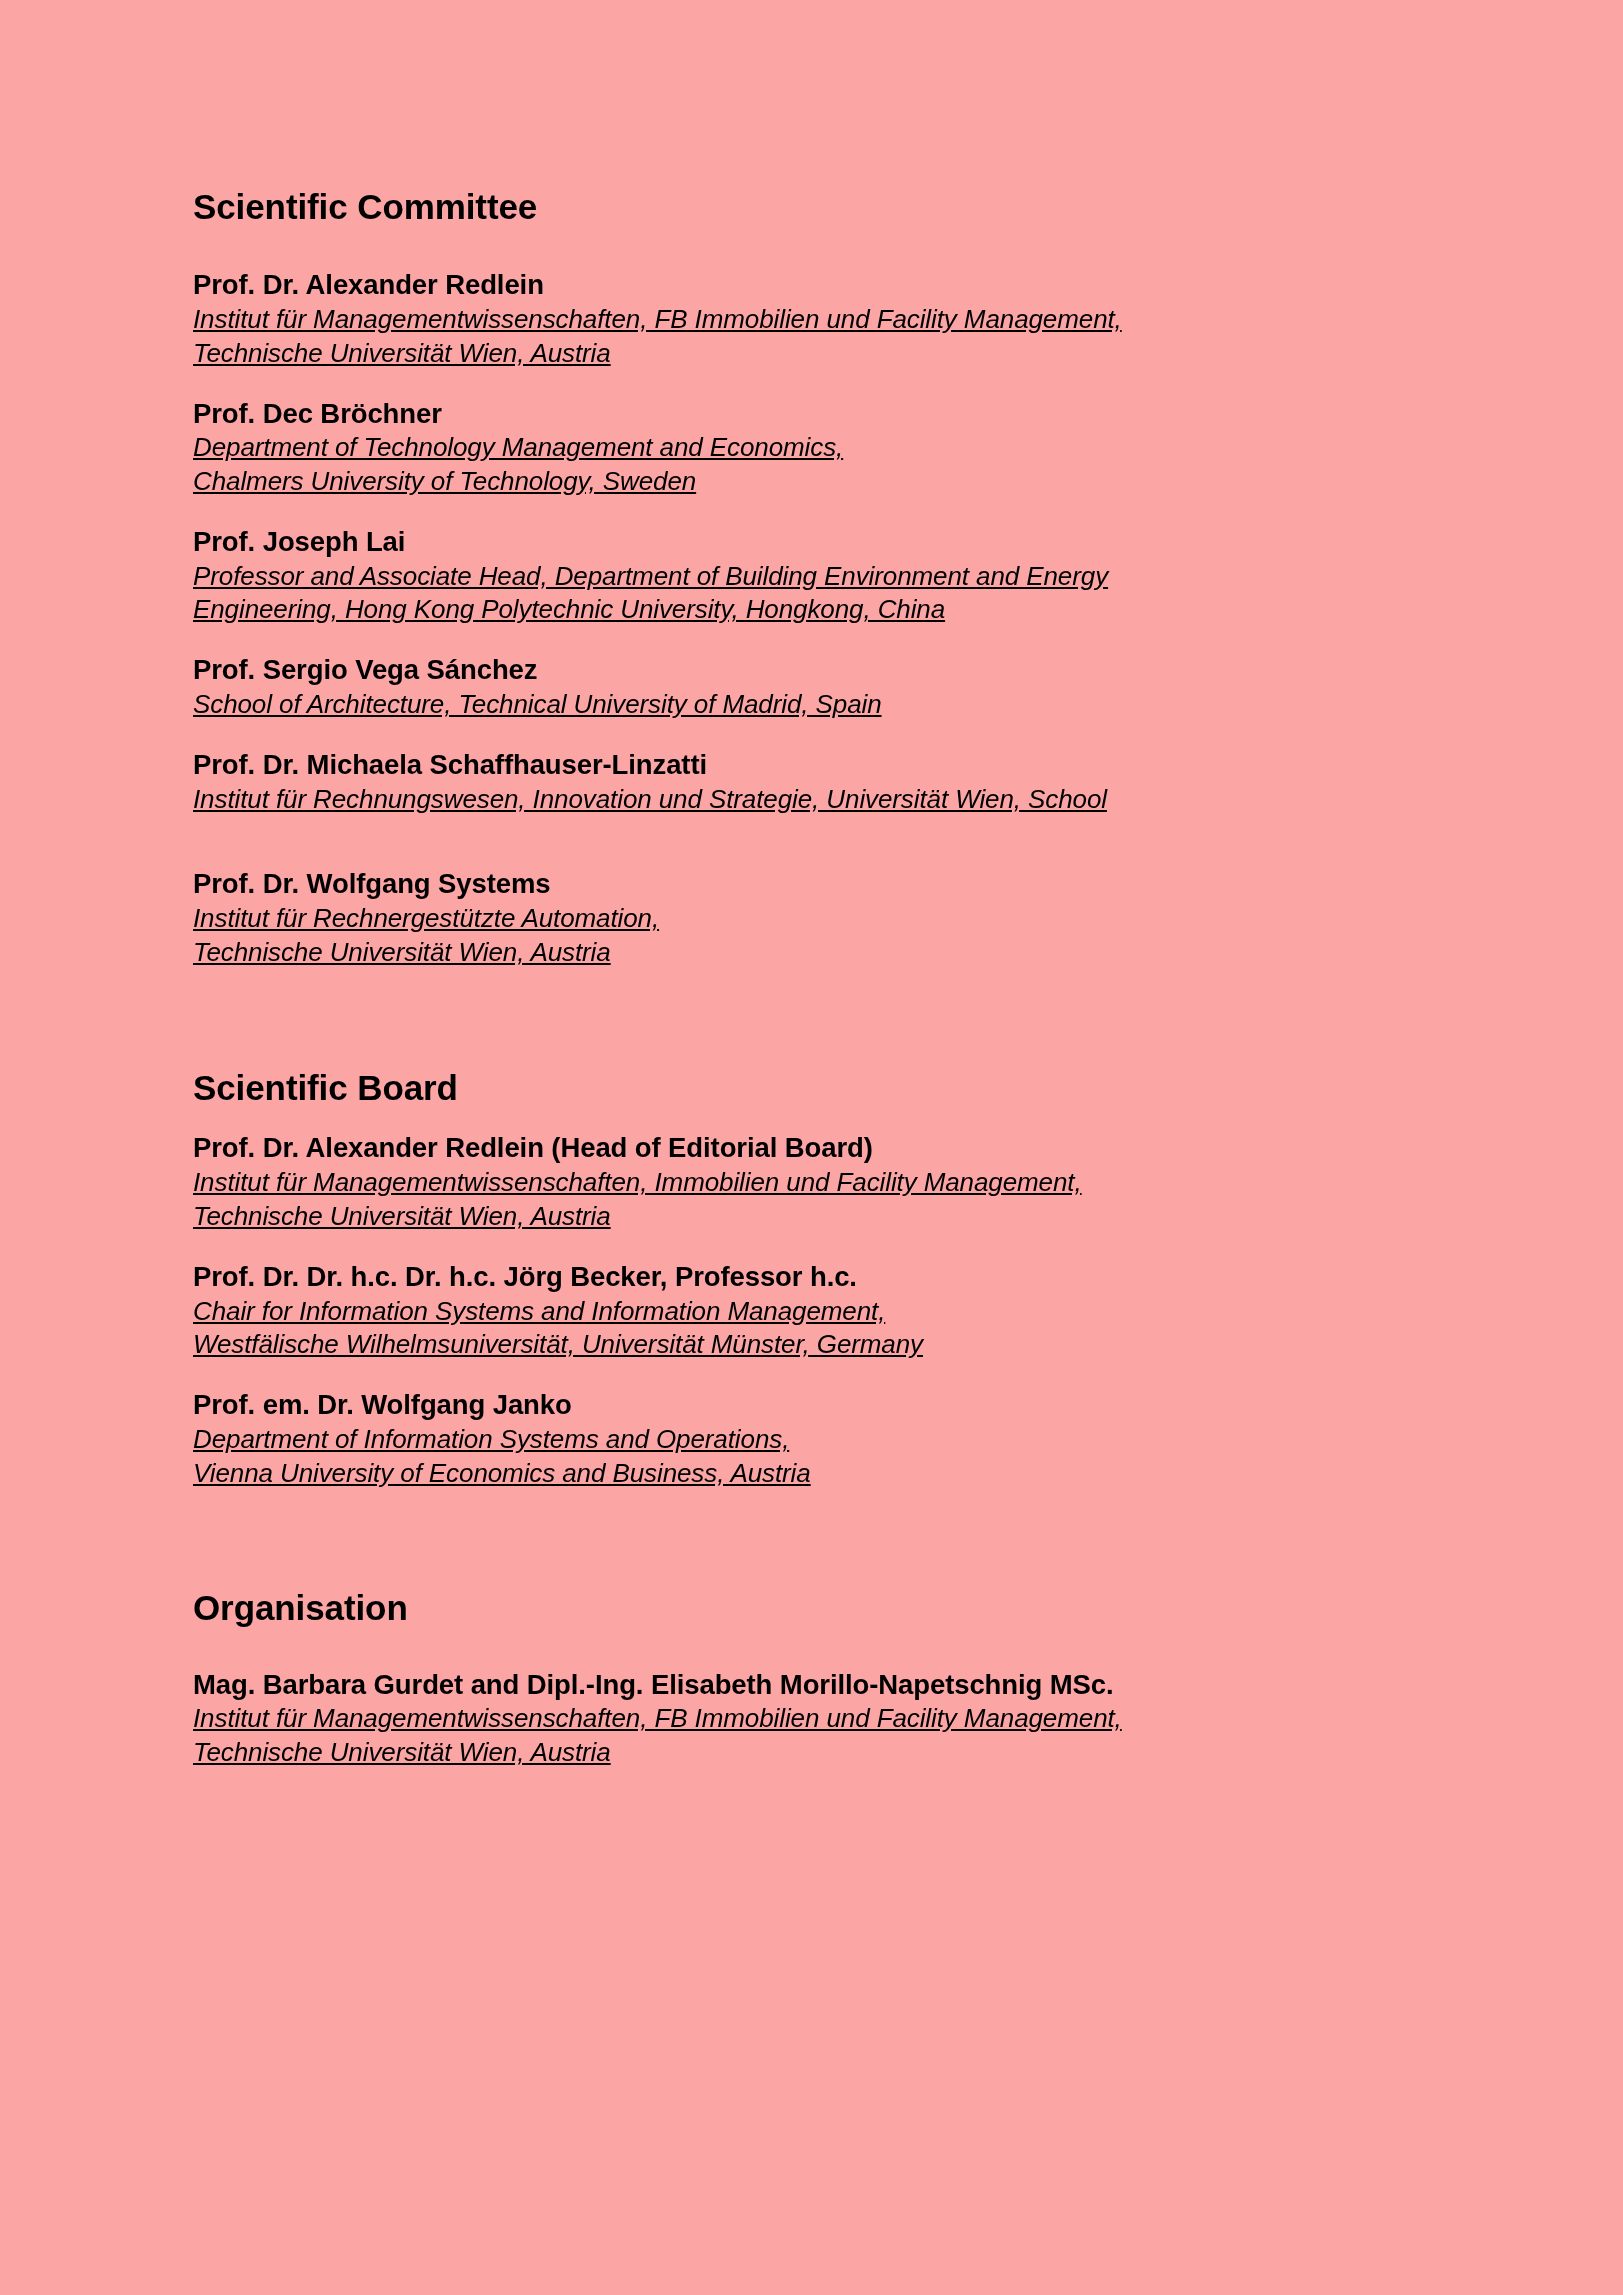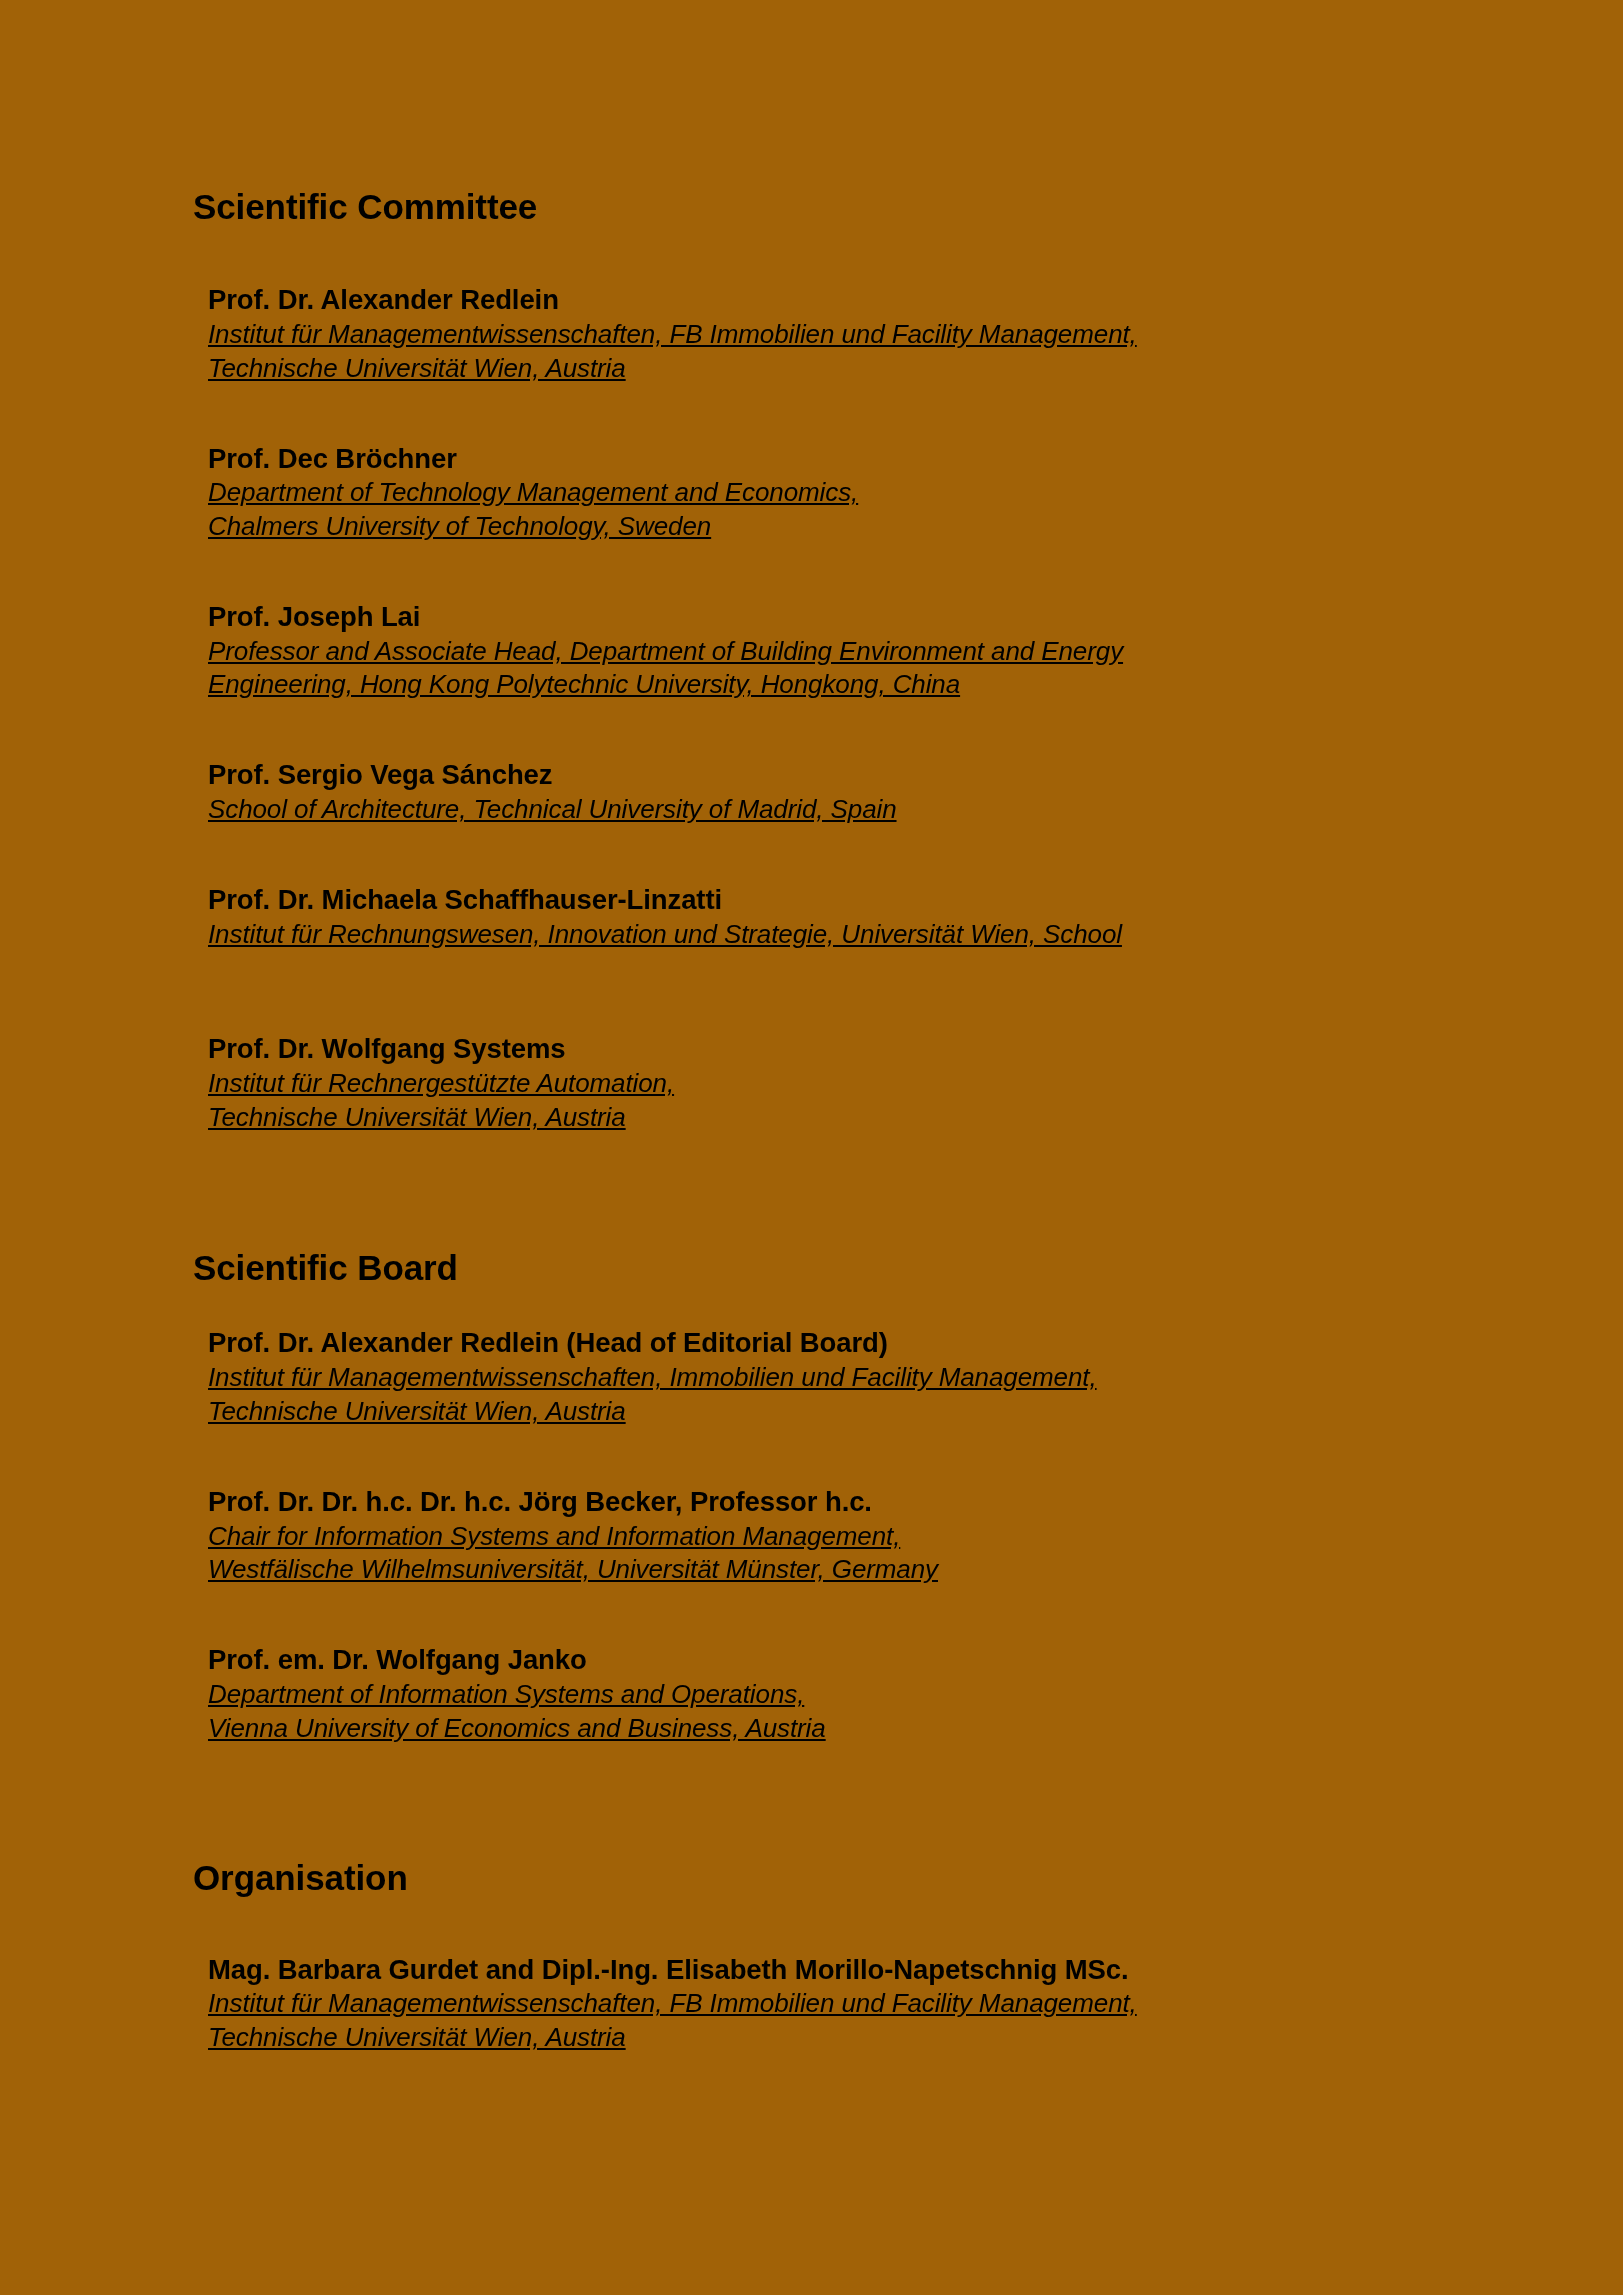--- a/index.html
+++ b/index.html
@@ -13,39 +13,39 @@
     font-family: "Liberation Sans", "DejaVu Sans", sans-serif;
     color: #000000;
     -webkit-font-smoothing: antialiased;
   }
   .page {
     position: relative;
     width: 1623px;
     height: 2295px;
     box-sizing: border-box;
     padding: 187px 190px 0 193px;
-    background: #a16207;
+    background: #fca5a5;
   }
   .section {
     margin: 0;
   }
   .section-heading {
     font-size: 35px;
     font-weight: bold;
     line-height: 1.12;
     letter-spacing: -0.1px;
     margin: 0;
     padding: 0;
   }
   .entries {
     margin: 0;
     padding: 0;
   }
   .entry {
-    margin: 15px;
+    margin: 0;
     padding: 0;
   }
   .entry-name {
     font-size: 27.5px;
     font-weight: bold;
     line-height: 1.30;
     letter-spacing: -0.1px;
     margin: 0;
     white-space: nowrap;
   }

